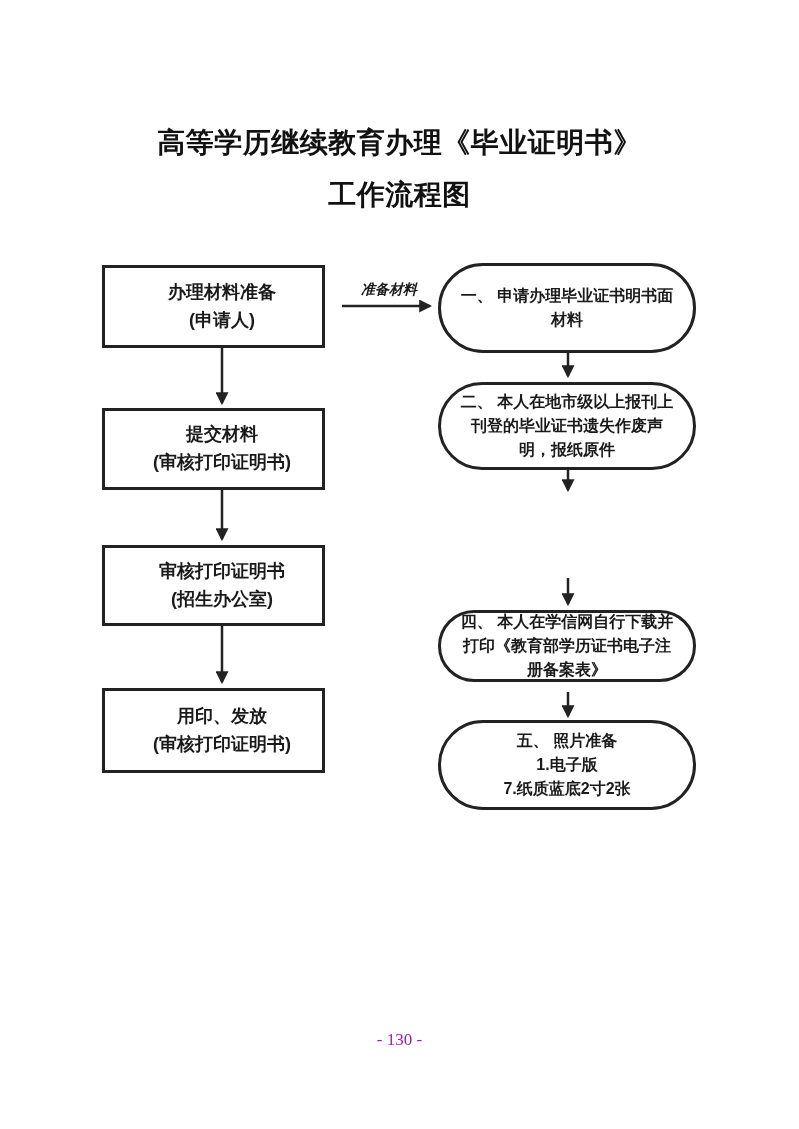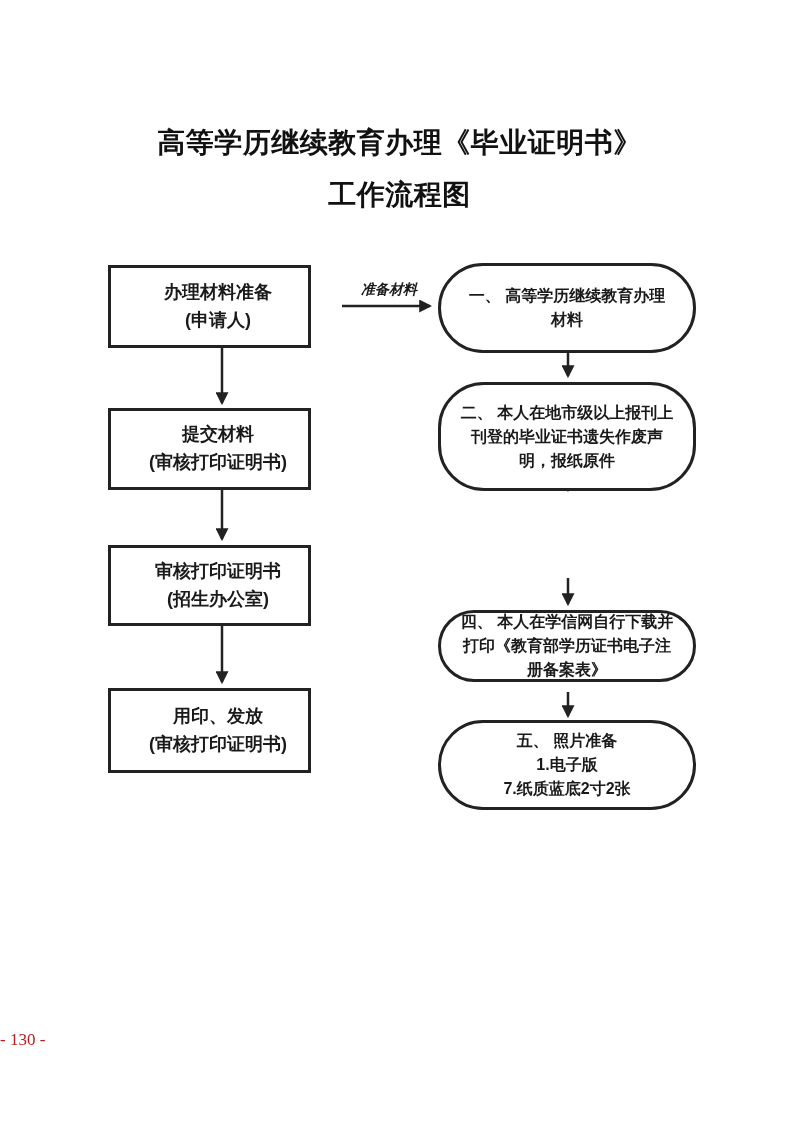--- a/index.html
+++ b/index.html
@@ -33,22 +33,22 @@
     justify-content: center;
     text-align: center;
     white-space: pre-line;
     font-family: "Liberation Sans", "DejaVu Sans", sans-serif;
     font-weight: 700;
     color: #1a1a1a;
     background: #ffffff;
     border: 3px solid #222222;
   }
   .rect-node {
-    left: 108px;
-    width: 203px;
+    left: 102px;
+    width: 223px;
     font-size: 18px;
     line-height: 1.55;
     padding-left: 17px;
   }
   .oval-node {
     left: 438px;
     width: 258px;
     border-radius: 46px;
     font-size: 16px;
     line-height: 1.5;
@@ -74,24 +74,24 @@
     font-size: 14px;
     color: #1a1a1a;
     white-space: nowrap;
     font-style: italic;
   }
   .page-number {
     position: absolute;
     left: 0;
     top: 1030px;
     width: 799px;
-    text-align: left;
+    text-align: center;
     font-family: "Liberation Serif", "DejaVu Serif", serif;
     font-size: 17px;
-    color: #b91c1c;
+    color: #a21caf;
   }
 </style>
 </head>
 <body>
 
 <div class="page">
 
   <div class="title title-1">高等学历继续教育办理《毕业证明书》</div>
   <div class="title title-2">工作流程图</div>
 
@@ -113,23 +113,23 @@
 
   <div class="node rect-node" style="top:265px;height:83px">办理材料准备
 (申请人)</div>
   <div class="node rect-node" style="top:408px;height:82px">提交材料
 (审核打印证明书)</div>
   <div class="node rect-node" style="top:545px;height:81px">审核打印证明书
 (招生办公室)</div>
   <div class="node rect-node" style="top:688px;height:85px">用印、发放
 (审核打印证明书)</div>
 
-  <div class="node oval-node" style="top:263px;height:90px">一、 高等学历继续教育办理
+  <div class="node oval-node" style="top:263px;height:90px">一、 申请办理毕业证书明书面
 材料</div>
-  <div class="node oval-node" style="top:382px;height:109px">二、 本人在地市级以上报刊上
+  <div class="node oval-node" style="top:382px;height:88px">二、 本人在地市级以上报刊上
 刊登的毕业证书遗失作废声
 明，报纸原件</div>
   <div class="node oval-node" style="top:610px;height:72px">四、 本人在学信网自行下载并
 打印《教育部学历证书电子注
 册备案表》</div>
   <div class="node oval-node" style="top:720px;height:90px">五、 照片准备
 1.电子版
 7.纸质蓝底2寸2张</div>
 
   <div class="edge-label">准备材料</div>

